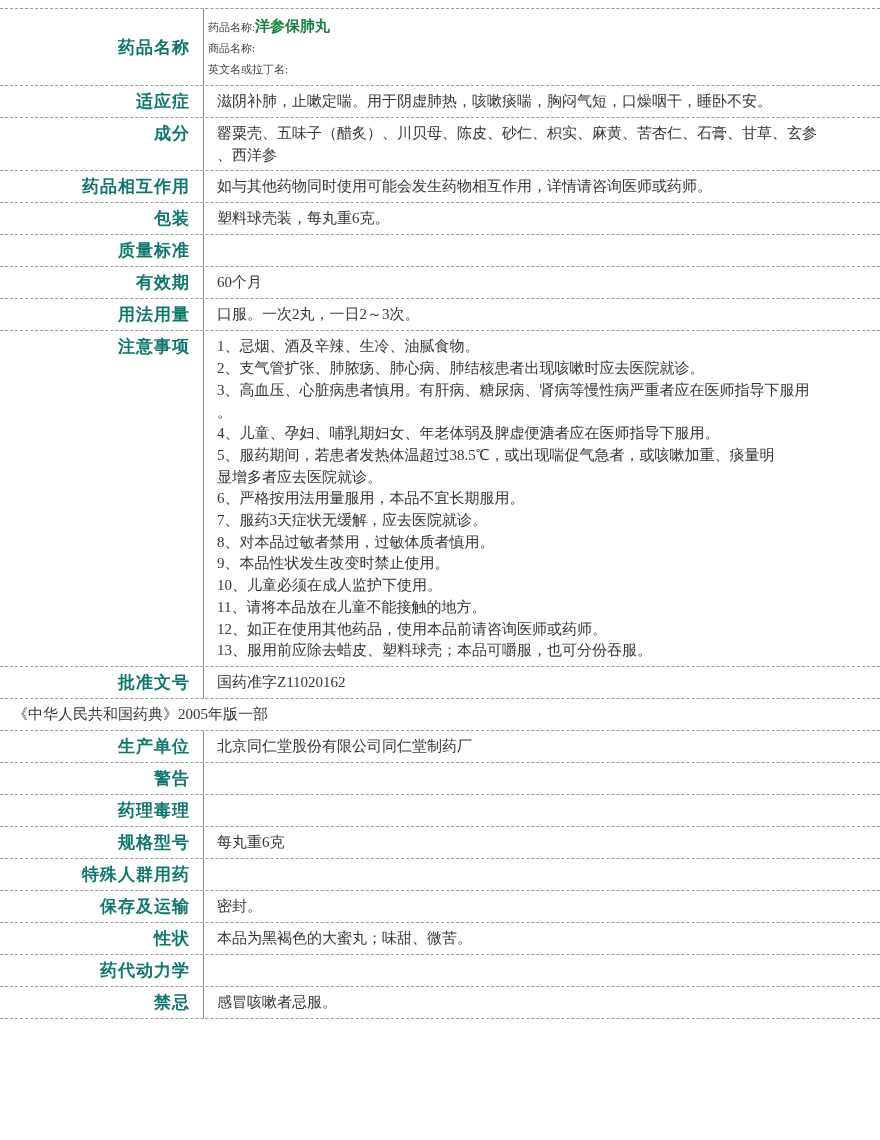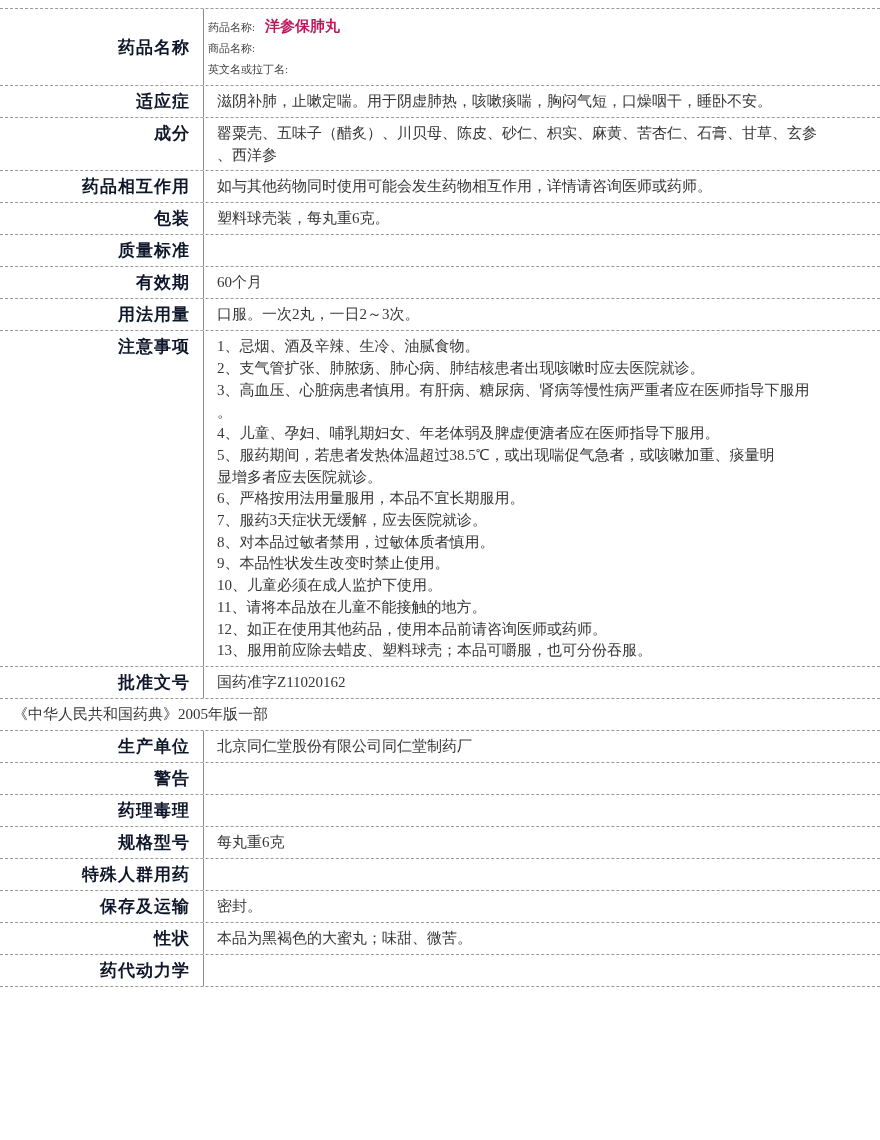--- a/index.html
+++ b/index.html
@@ -28,21 +28,21 @@
     box-sizing: border-box;
   }
   .label-cell {
     flex: 0 0 204px;
     width: 204px;
     box-sizing: border-box;
     text-align: right;
     padding: 5px 13px 4px 2px;
     font-size: 17px;
     font-weight: 700;
-    color: #0f172a;
+    color: #0f766e;
     line-height: 22px;
     letter-spacing: 1px;
     border-right: 1px solid #8c8c8c;
   }
   .row-name .label-cell {
     display: flex;
     align-items: center;
     justify-content: flex-end;
   }
   .content-cell {
@@ -63,22 +63,22 @@
     line-height: 20px;
     white-space: nowrap;
   }
   .field-label {
     font-size: 11px;
     color: #404040;
   }
   .field-value {
     font-size: 15px;
     font-weight: 700;
-    color: #be185d;
-    margin-left: 10px;
+    color: #15803d;
+    margin-left: 0;
   }
 </style>
 </head>
 <body>
 
 <div class="page">
   <div class="drug-table">
 
     <div class="row row-name">
       <div class="label-cell">药品名称</div>
@@ -212,15 +212,21 @@
       <div class="content-cell">
           <div class="c-line">本品为黑褐色的大蜜丸；味甜、微苦。</div>
         </div>
     </div>
 
     <div class="row">
       <div class="label-cell">药代动力学</div>
       <div class="content-cell"></div>
     </div>
 
+    <div class="row">
+      <div class="label-cell">禁忌</div>
+      <div class="content-cell">
+          <div class="c-line">感冒咳嗽者忌服。</div>
+        </div>
+    </div>
 
   </div>
 </div>
 
 </body></html>

